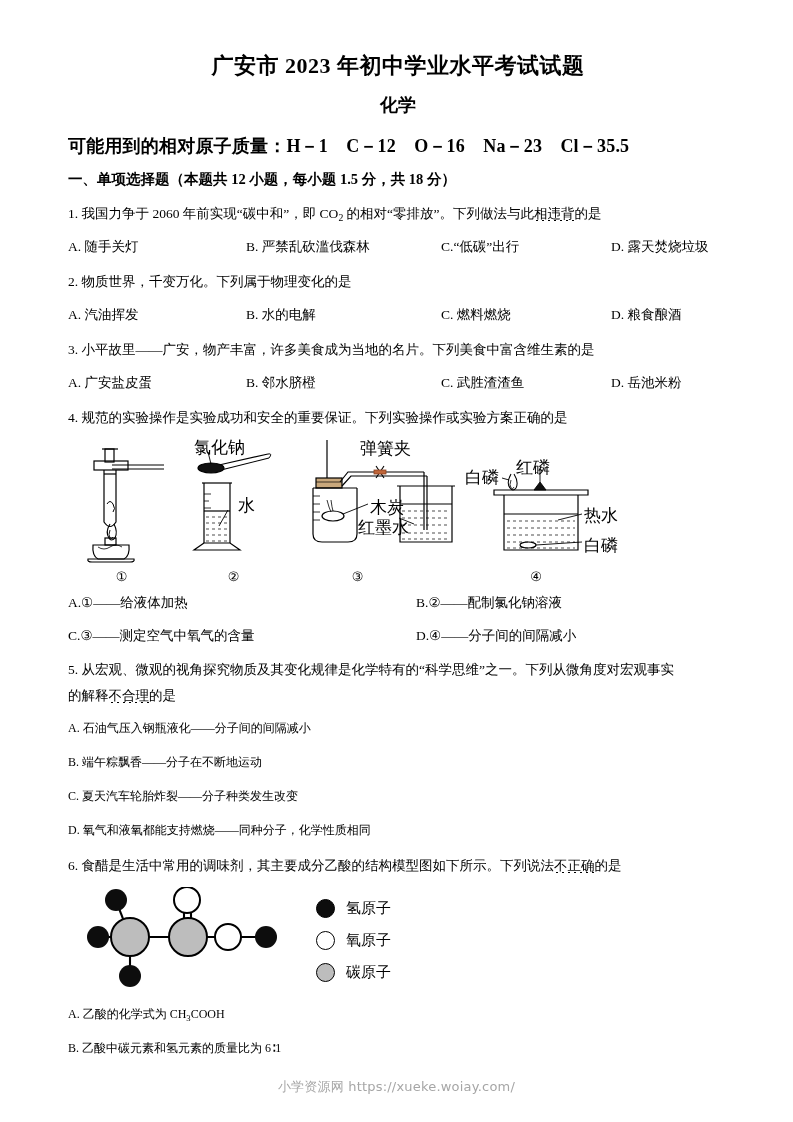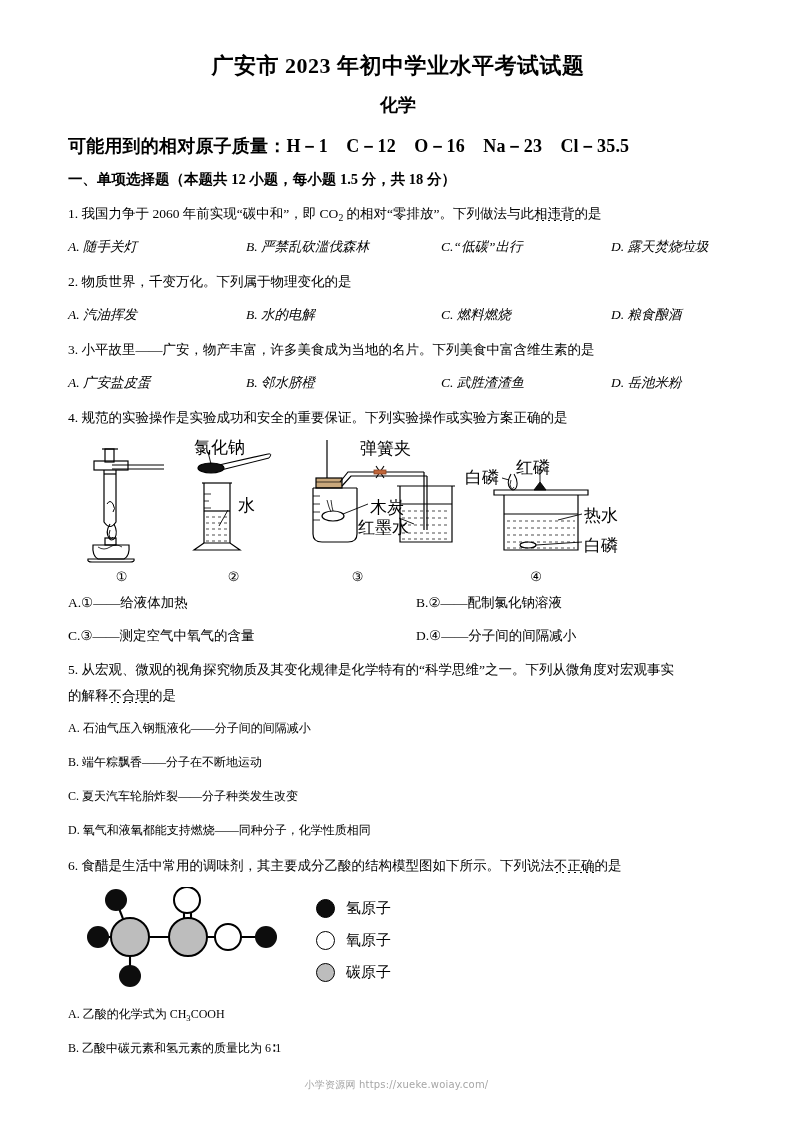--- a/index.html
+++ b/index.html
@@ -64,21 +64,20 @@
     line-height: 1.65;
     margin: 0 0 11px 0;
   }
   .q-stem.tight { margin-bottom: 9px; }
 
   .opts-row {
     display: flex;
     font-size: 13.5px;
     margin: 0 0 13px 0;
     line-height: 1.6;
-    font-style: italic;
   }
   .opts-row > .opt { }
   .opt-a { width: 178px; }
   .opt-b { width: 195px; }
   .opt-c { width: 170px; }
   .opt-d { width: auto; }
 
   .opts-two {
     display: flex;
     font-size: 13.5px;
@@ -163,21 +162,21 @@
   .sw-white { background: #ffffff; }
   .sw-gray  { background: #bdbdbd; }
 
   
   .watermark {
     position: absolute;
     left: 0;
     top: 1078px;
     width: 793px;
     text-align: center;
-    font-size: 10px;
+    font-size: 13px;
     color: #a6a6a6;
     font-family: "DejaVu Sans", "Liberation Sans", sans-serif;
     letter-spacing: 0.2px;
   }
 </style>
 </head>
 <body>
 
 <div class="page">
   <div class="content">

